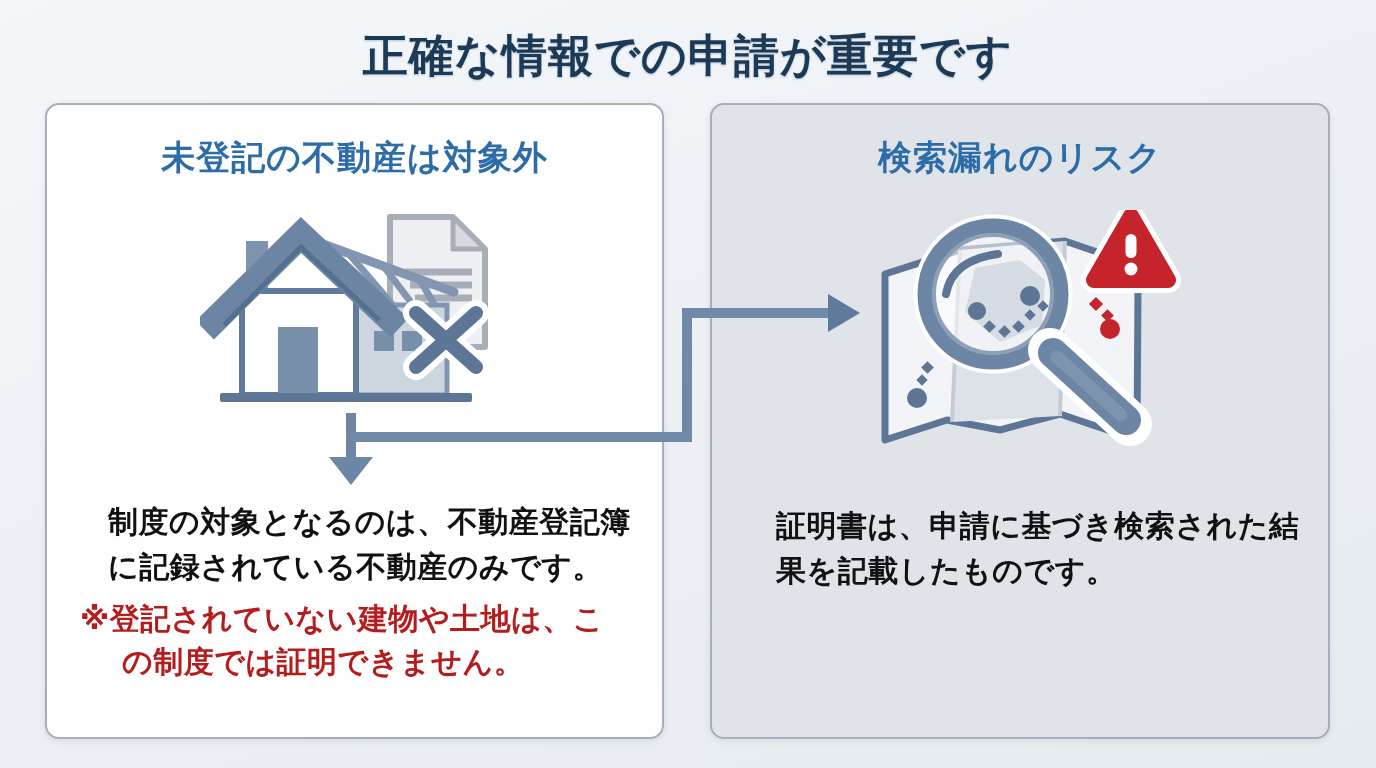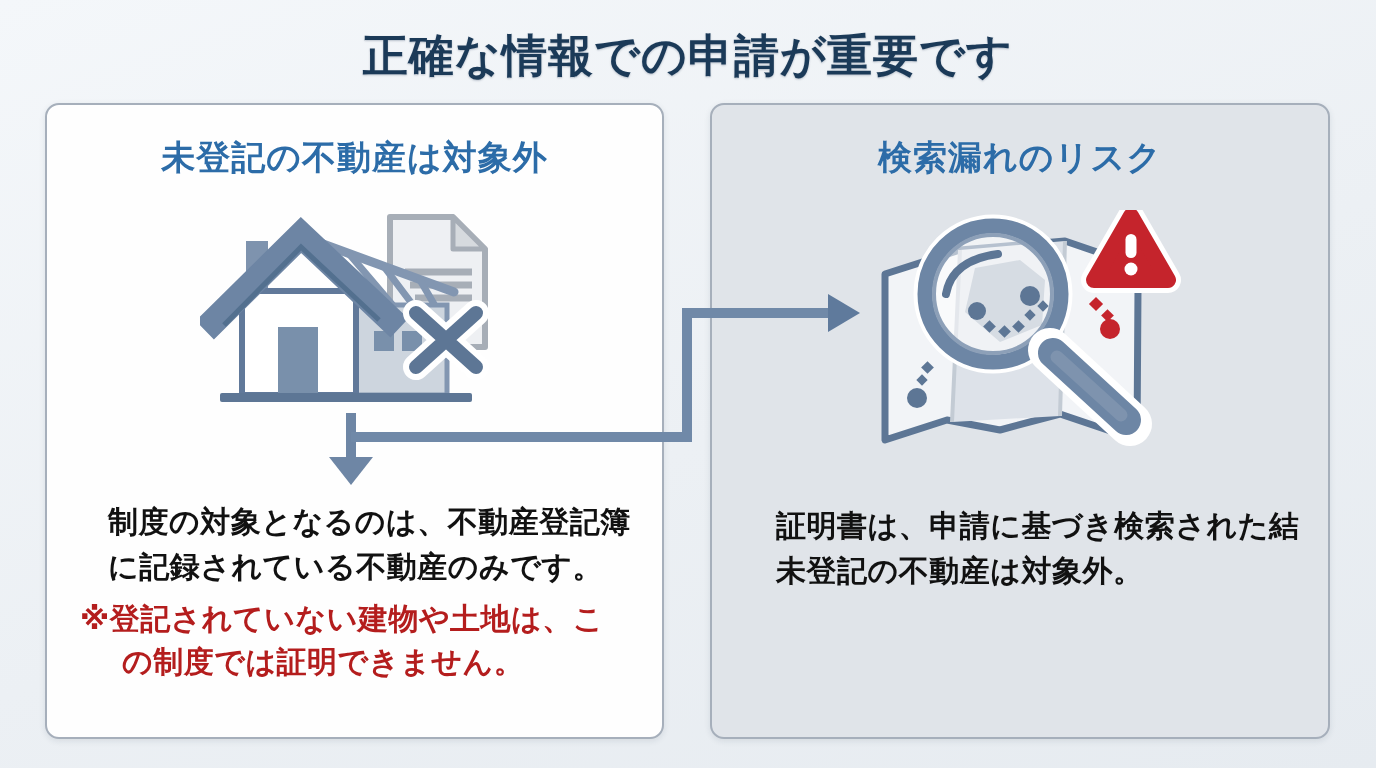--- a/index.html
+++ b/index.html
@@ -148,16 +148,16 @@
     <span class="line">制度の対象となるのは、不動産登記簿</span>
     <span class="line">に記録されている不動産のみです。</span>
   </div>
   <div class="note-text lp-note">
     <span class="line">※登記されていない建物や土地は、こ</span>
     <span class="line indent">の制度では証明できません。</span>
   </div>
 
   <div class="body-text rp-body">
     <span class="line">証明書は、申請に基づき検索された結</span>
-    <span class="line">未登記の不動産は対象外。</span>
+    <span class="line">果を記載したものです。</span>
   </div>
 
 </div>
 
 </body></html>

